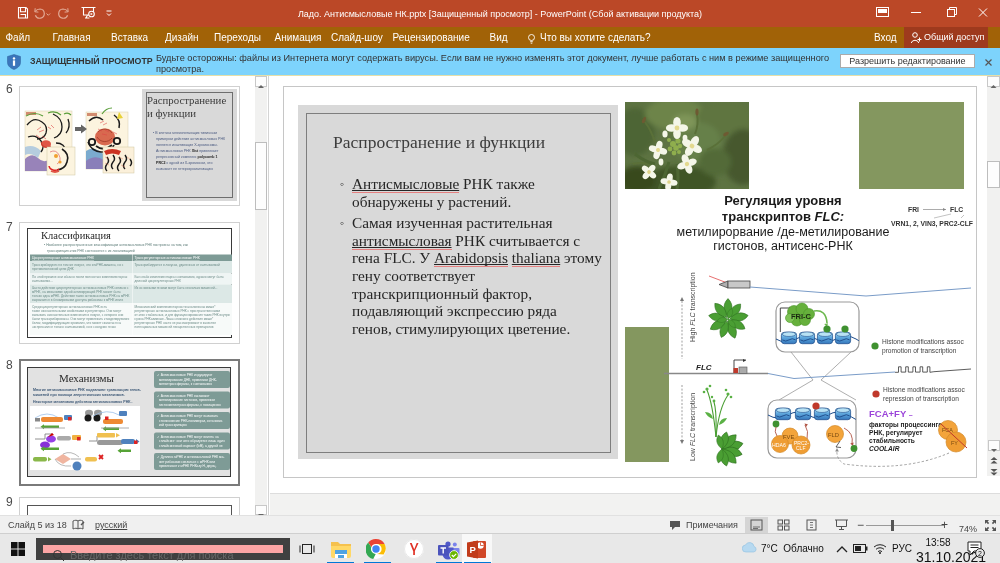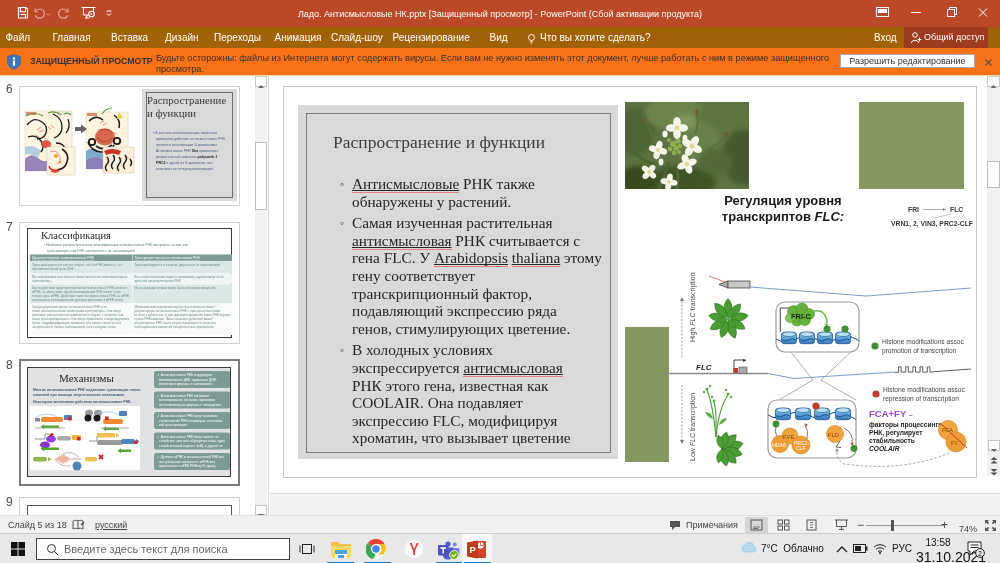--- a/index.html
+++ b/index.html
@@ -3,38 +3,38 @@
 <meta charset="utf-8">
 <style>
   * { margin:0; padding:0; box-sizing:border-box; }
   html,body { width:1000px; height:563px; overflow:hidden; }
   body { font-family:"Liberation Sans", sans-serif; position:relative; background:#fff; }
   .abs { position:absolute; }
   #titlebar { left:0; top:0; width:1000px; height:27px; background:#BB4827; }
   #tabrow { left:0; top:27px; width:1000px; height:21px; background:#a16207; }
   .tab { position:absolute; top:5px; height:16px; color:#fff; font-size:10px; }
   #title-text { width:1000px; text-align:center; color:#fff; font-size:9px; }
-  #pvbar { left:0; top:48px; width:1000px; height:28px; background:#f97316; border-bottom:1px solid #E6DFA8; }
+  #pvbar { left:0; top:48px; width:1000px; height:28px; background:#7dd3fc; border-bottom:1px solid #E6DFA8; }
   #content { left:0; top:76px; width:1000px; height:439px; background:#fff; }
   .scrolltrack { background:#F1F1F0; }
   .scrollbtn { position:absolute; background:#FDFDFD; border:1px solid #C8C8C8; }
   .thumb { position:absolute; left:19px; width:221px; background:#fff; border:1px solid #D0D0D0; }
   .slidenum { position:absolute; left:6px; width:14px; font-size:12px; color:#4a4a4a; }
   #page { left:283px; top:10px; width:694px; height:392px; background:#fff; border:1px solid #C6C6C6; }
   #graybox-outer { left:14px; top:18px; width:320px; height:354px; background:#D9D9D9; }
   #graybox-inner { left:8px; top:8px; right:7px; bottom:6px; border:1px solid #7E7E7E; }
   #slide-title { left:49px; top:45px; font-family:"Liberation Serif", serif; font-size:17.5px; color:#3d3d3d; }
   #bullets { left:68px; top:88px; width:272px; font-family:"Liberation Serif", serif; font-size:15.3px; line-height:17.6px; color:#262626; white-space:nowrap; }
   #bullets p { position:relative; margin-bottom:4px; }
   #bullets p:before { content:"◦"; position:absolute; left:-12px; top:0.5px; font-size:12px; }
   .u { text-decoration:underline; text-decoration-skip-ink:none; }
   .sq { border-bottom:1px solid #e58080; }
   #statusbar { left:0; top:515px; width:1000px; height:18px; background:#F0F0F0; border-top:1px solid #E1E1E1; font-size:9px; color:#444; }
   #taskbar { left:0; top:533px; width:1000px; height:30px; background:#E8E8E8; border-top:1px solid #CFCFCF; }
-  #searchbox { left:36px; top:4px; width:254px; height:22px; background:#ffffff; border:1px solid #404040; }
+  #searchbox { left:36px; top:4px; width:254px; height:22px; background:#fca5a5; border:7px solid #404040; }
 </style>
 </head>
 <body>
 
   <div class="abs" id="titlebar">
     <svg class="abs" style="left:14px;top:4px" width="100" height="17" viewBox="0 0 100 17">
       <g stroke="#fff" fill="none" stroke-width="1.1">
         <path d="M4.5 3.5 h7.5 l1.5 1.5 v9 h-9 z"></path>
         <path d="M6.5 3.5 v4.2 h5 v-4.2"></path>
         <path d="M6.5 10.5 h5 v3.5"></path>
@@ -352,21 +352,20 @@
       </svg></div>
 
     <div class="abs" id="page">
       <div class="abs" id="graybox-outer">
         <div class="abs" id="graybox-inner"></div>
       </div>
       <div class="abs" id="slide-title">Распространение и функции</div>
       <div class="abs" id="bullets">
         <p><span class="u sq">Антисмысловые</span> РНК также<br>обнаружены у растений.</p>
         <p>Самая изученная растительная<br><span class="u sq">антисмысловая</span> РНК считывается с<br>гена FLC. У <span class="u sq">Arabidopsis</span> <span class="u sq">thaliana</span> этому<br>гену соответствует<br>транскрипционный фактор,<br>подавляющий экспрессию ряда<br>генов, стимулирующих цветение.</p>
-        <p>В холодных условиях<br>экспрессируется <span class="u sq">антисмысловая</span><br>РНК этого гена, известная как<br>COOLAIR. Она подавляет<br>экспрессию FLC, модифицируя<br>хроматин, что вызывает цветение</p>
       </div>
       <svg class="abs" style="left:341px;top:15px" width="124" height="87" viewBox="0 0 124 87" id="photo">
         <defs>
           <filter id="pb" x="-20%" y="-20%" width="140%" height="140%">
             <feGaussianBlur stdDeviation="2.4"></feGaussianBlur>
           </filter>
           <filter id="pb2" x="-20%" y="-20%" width="140%" height="140%">
             <feGaussianBlur stdDeviation="0.45"></feGaussianBlur>
           </filter>
         </defs>
@@ -627,20 +626,21 @@
         <circle cx="284" cy="243" r="9.5" fill="#f3a43b" stroke="#d28a2a" stroke-width="0.7"></circle>
         <circle cx="292" cy="255" r="10" fill="#ef9d33" stroke="#d28a2a" stroke-width="0.7"></circle>
         <text x="278" y="245" font-size="5.4" fill="#7a4a10">FCA</text>
         <text x="287" y="258" font-size="5.4" fill="#7a4a10">FY</text>
         <line x1="277" y1="237" x2="303" y2="261" stroke="#c0392b" stroke-width="1"></line>
 
         <path d="M285 266 Q 240 285 180 277 Q 172 272 173 263" stroke="#888" stroke-width="0.8" fill="none" stroke-dasharray="2.4 2"></path>
         <path d="M173 261 l-1.8 3.6 l3.6 0 z" fill="#888"></path>
       </svg>
       <div class="abs" style="left:404px;top:106px;width:190px;text-align:center;font-weight:bold;font-size:13px;line-height:15.5px;color:#1a1a1a;">Регуляция уровня<br>транскриптов <i>FLC:</i></div>
+      <div class="abs" style="left:382px;top:139px;width:234px;text-align:center;font-size:12.5px;line-height:13.5px;color:#1a1a1a;">метилирорвание /де-метилирование гистонов, антисенс-РНК</div>
     </div>
     <div class="abs scrolltrack" style="left:987px;top:0;width:13px;height:400px;"></div>
     <div class="scrollbtn" style="left:987px;top:0;width:13px;height:11px;"><svg width="11" height="9" viewBox="0 0 11 9">
         <path d="M2.5 6 l3 -3 l3 3 z" fill="#666"></path>
       </svg></div>
     <div class="scrollbtn" style="left:987px;top:85px;width:13px;height:27px;border-color:#BDBDBD;"></div>
     <div class="scrollbtn" style="left:988px;top:364px;width:12px;height:11px;"><svg width="10" height="9" viewBox="0 0 10 9">
         <path d="M2 3 l3 3 l3 -3 z" fill="#666"></path>
       </svg></div>
     <svg class="abs" style="left:989px;top:379px" width="10" height="22" viewBox="0 0 10 22">

